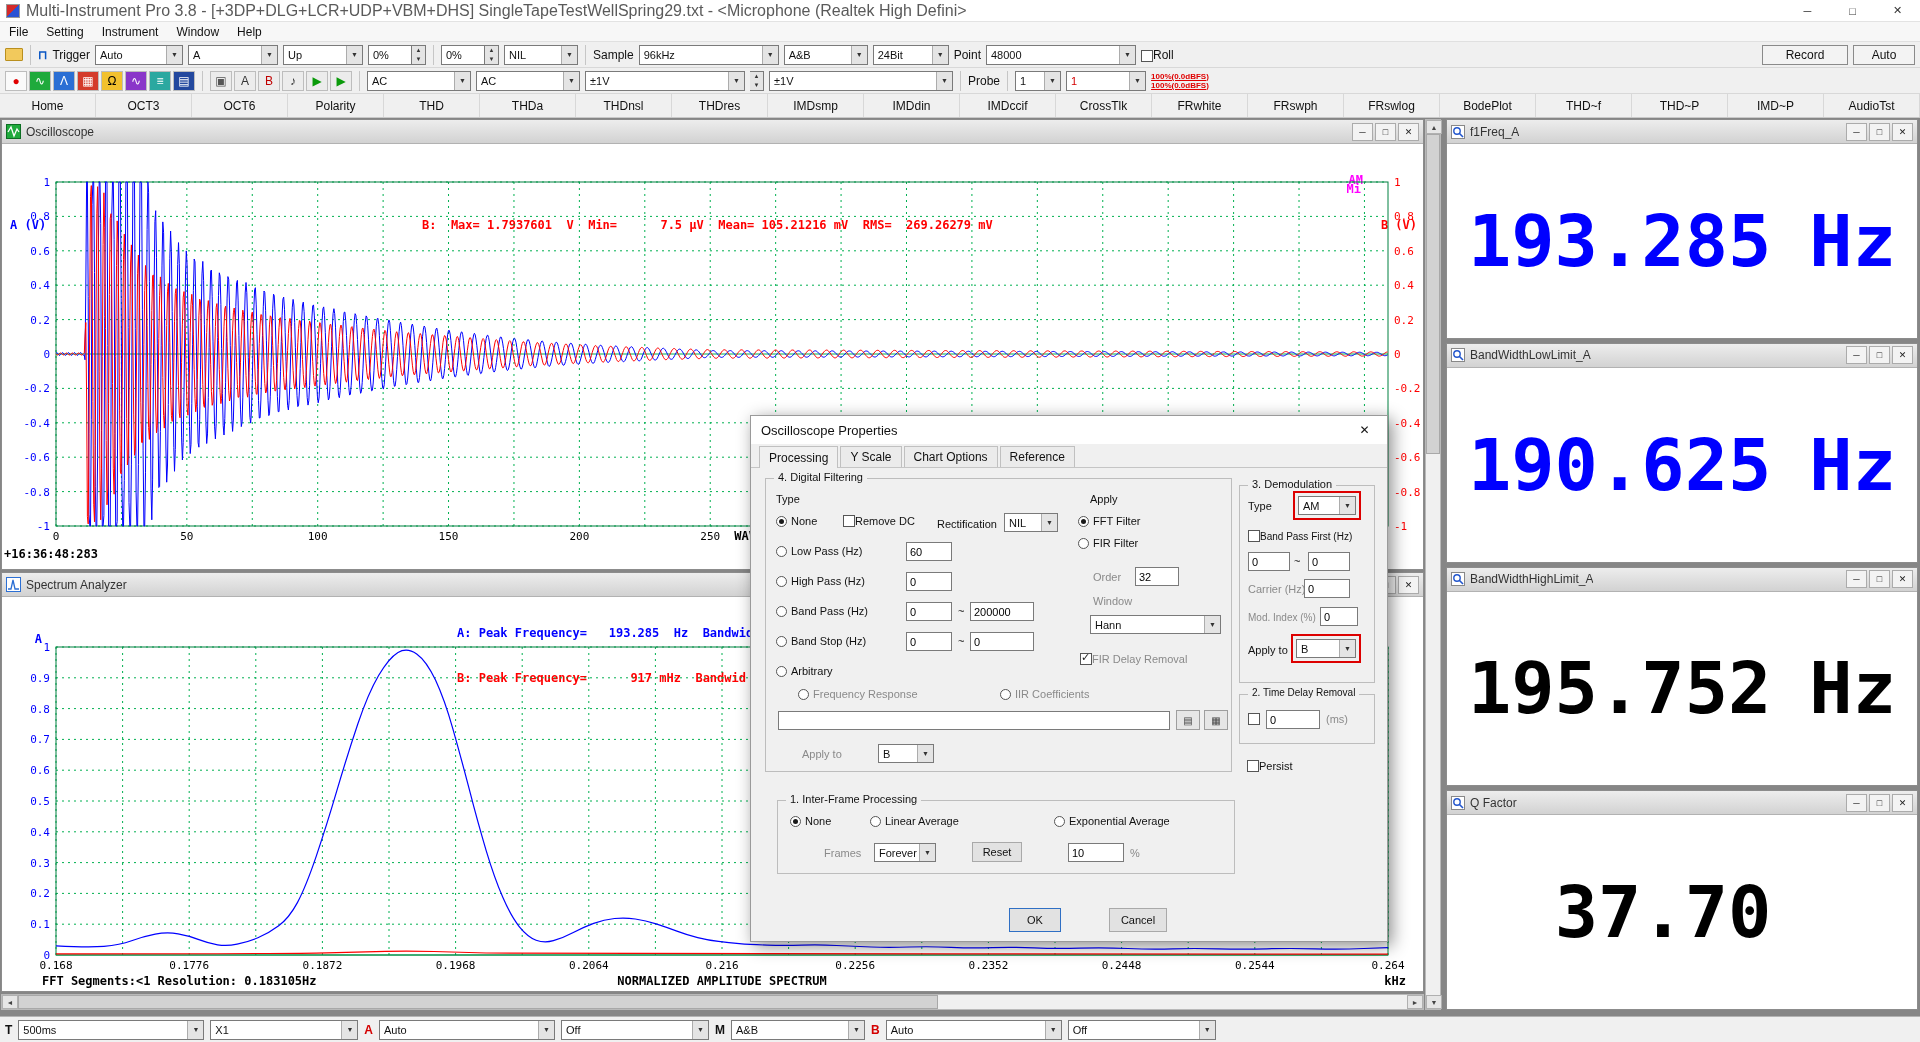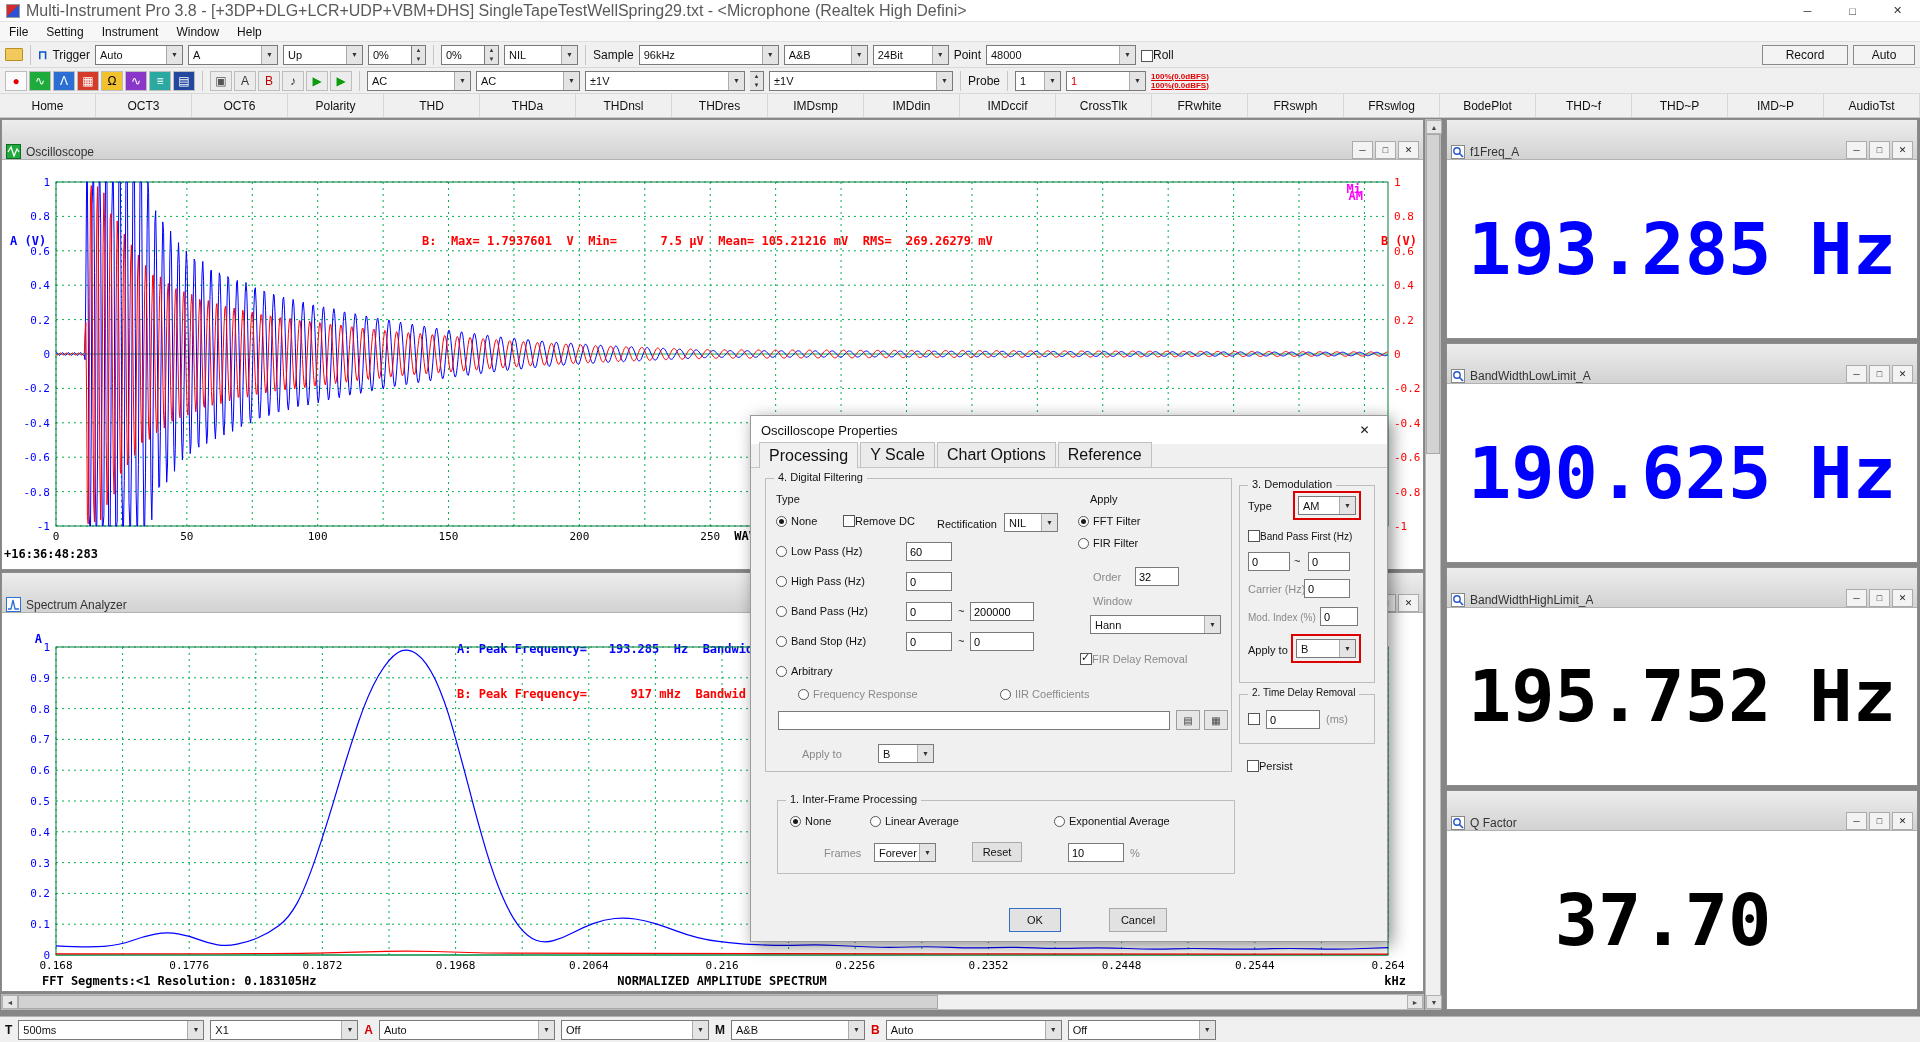--- a/index.html
+++ b/index.html
@@ -38,21 +38,21 @@
 .icongroup{display:flex;gap:2px}
 .ticon{width:22px;height:20px;border:1px solid #bdbdbd;display:flex;align-items:center;justify-content:center;font-size:12px}
 .folder{width:18px;height:13px;background:#f2c95c;border:1px solid #b98f1e;border-radius:1px}
 .trigicon{color:#0a56c4;font-weight:bold}
 .fsred{font-size:8px;line-height:9px;font-weight:bold;text-decoration:underline;white-space:nowrap}
 .tabbar{height:24px;display:flex;background:#f0f0f0;border-bottom:1px solid #c9c9c9}
 .tab{flex:1;display:flex;align-items:center;justify-content:center;border-right:1px solid #d8d8d8;font-size:12px}
 
 .workspace{position:absolute;top:118px;left:0;width:1920px;height:898px;background:#868686}
 .window{position:absolute;background:#fff;border:1px solid #8c8c8c}
-.wtitle{height:40px;background:linear-gradient(#ededed,#d2d2d2);display:flex;align-items:flex-end;padding:0 4px;gap:5px;border-bottom:1px solid #b2b2b2}
+.wtitle{height:24px;background:linear-gradient(#ededed,#d2d2d2);display:flex;align-items:center;padding:0 4px;gap:5px;border-bottom:1px solid #b2b2b2}
 .wtitle .txt{font-size:12px;color:#333;white-space:nowrap;overflow:hidden}
 .cbtns{margin-left:auto;display:flex;gap:2px}
 .cbtn{width:21px;height:18px;background:#f3f3f3;border:1px solid #ababab;font-size:9px;display:flex;align-items:center;justify-content:center;color:#222}
 .stats{font-family:"DejaVu Sans Mono",monospace;font-weight:bold;font-size:12px;white-space:pre}
 .srow{position:relative;height:17px;overflow:hidden}
 .center{position:absolute;left:420px;top:1px}
 .center2{position:absolute;left:455px;top:1px}
 .rlab{position:absolute;top:1px}.llab{position:absolute;top:1px}
 svg{display:block}
 
@@ -64,21 +64,21 @@
 .vthumb{width:14px;background:#d2d2d2;border:1px solid #a8a8a8}
 
 .meters{position:absolute;left:1446px;top:1px;width:472px;height:891px;display:flex;flex-direction:column;gap:4px}
 .meter{flex:1;background:#fff;border:1px solid #8c8c8c;display:flex;flex-direction:column}
 .meter-body{flex:1;display:flex;align-items:center;justify-content:center;gap:38px;font-family:"DejaVu Sans Mono",monospace;font-weight:bold;font-size:72px}
 
 .dialog{position:absolute;left:750px;top:297px;width:638px;height:527px;background:#f0f0f0;border:1px solid #9a9a9a;box-shadow:4px 4px 16px rgba(0,0,0,.45);z-index:40}
 .dtitle{height:28px;background:#fff;display:flex;align-items:center;padding-left:10px;font-size:13px;color:#111}
 .dclose{margin-left:auto;width:45px;height:28px;display:flex;align-items:center;justify-content:center;font-size:12px}
 .dtabs{height:24px;display:flex;align-items:flex-end;padding-left:8px;border-bottom:1px solid #c5c5c5;background:#f0f0f0}
-.dtab{padding:3px 9px;border:1px solid #c0c0c0;border-bottom:none;background:#ebebeb;font-size:16px;margin-right:2px}
+.dtab{padding:3px 9px;border:1px solid #c0c0c0;border-bottom:none;background:#ebebeb;font-size:12px;margin-right:2px}
 .dtab.active{background:#f0f0f0;padding-top:4px;position:relative;top:1px}
 .grp{position:absolute;border:1px solid #bdbdbd}
 .leg{position:absolute;top:-8px;left:8px;background:#f0f0f0;padding:0 4px;font-size:11px;white-space:nowrap}
 .abs{position:absolute}
 .lbl{font-size:11px;white-space:nowrap}
 .sm{font-size:10px}
 .tin{border:1px solid #7a7a7a;background:#fff;height:19px;font-size:11px;padding:0 3px;font-family:"Liberation Sans",sans-serif}
 .btn{background:#e2e2e2;border:1px solid #a9a9a9;font-size:11px;display:flex;align-items:center;justify-content:center}
 .btn.primary{border:1px solid #2f6fc4}
 .hl{outline:2px solid #dd0000;outline-offset:3px}

